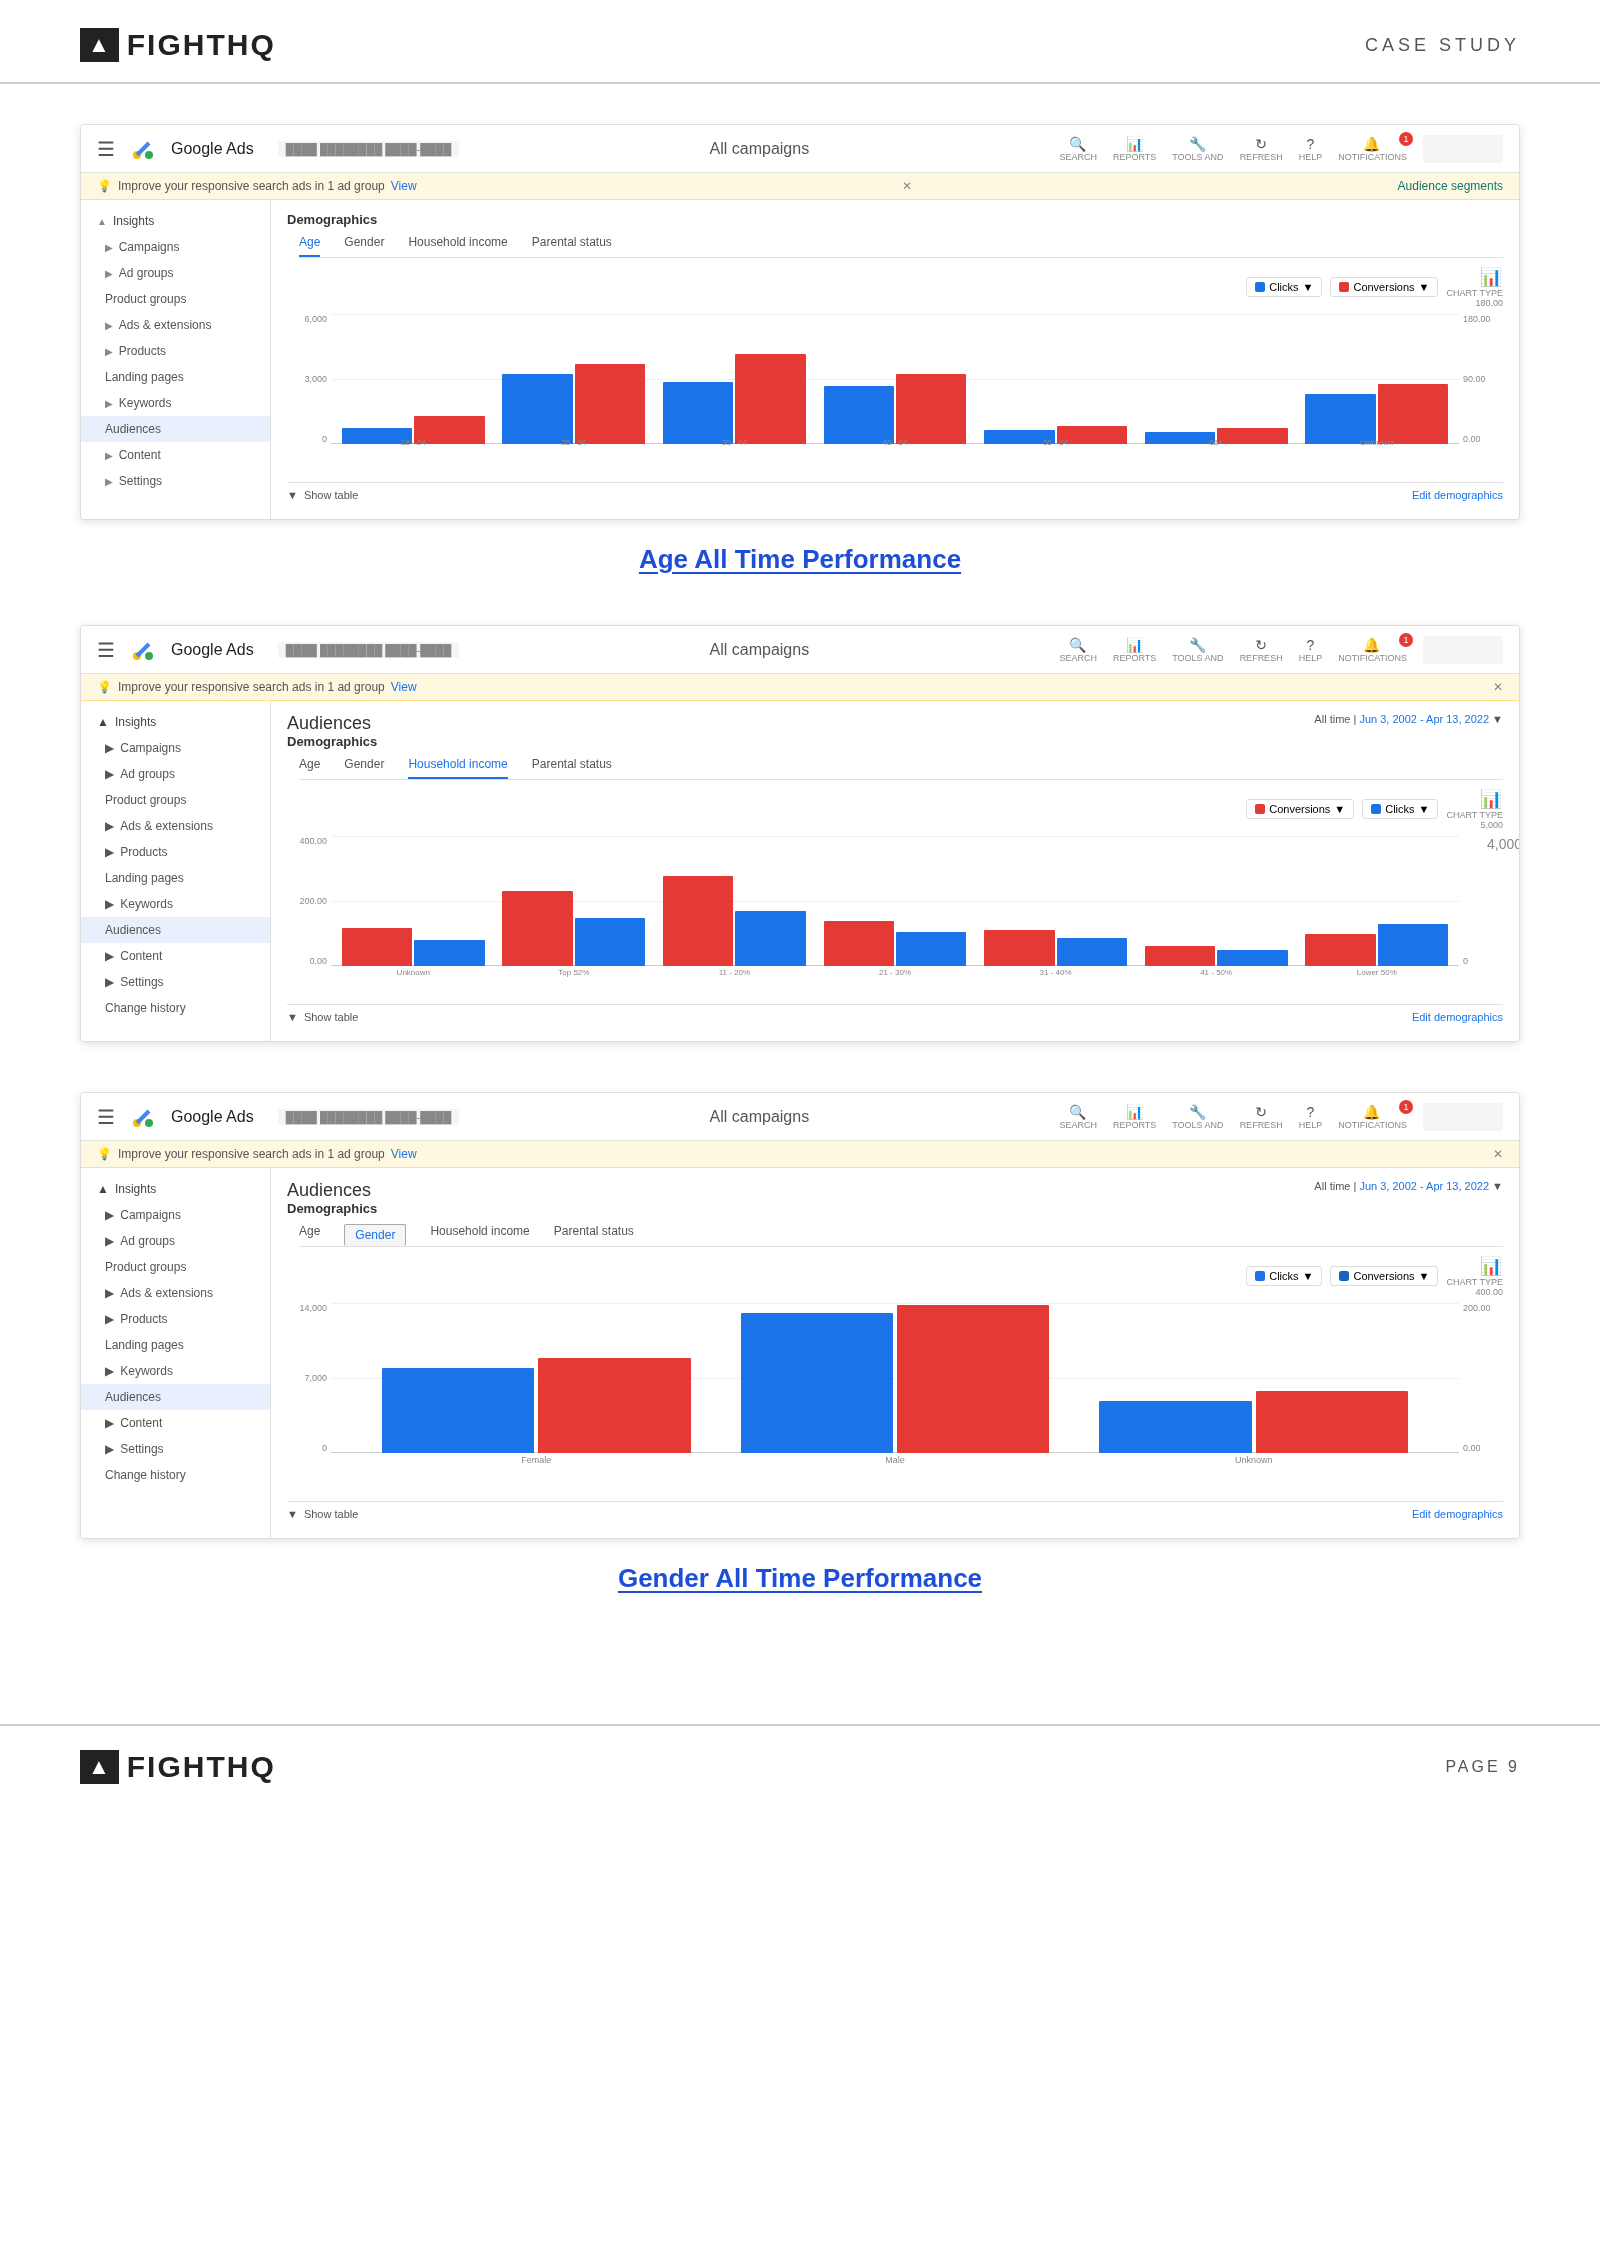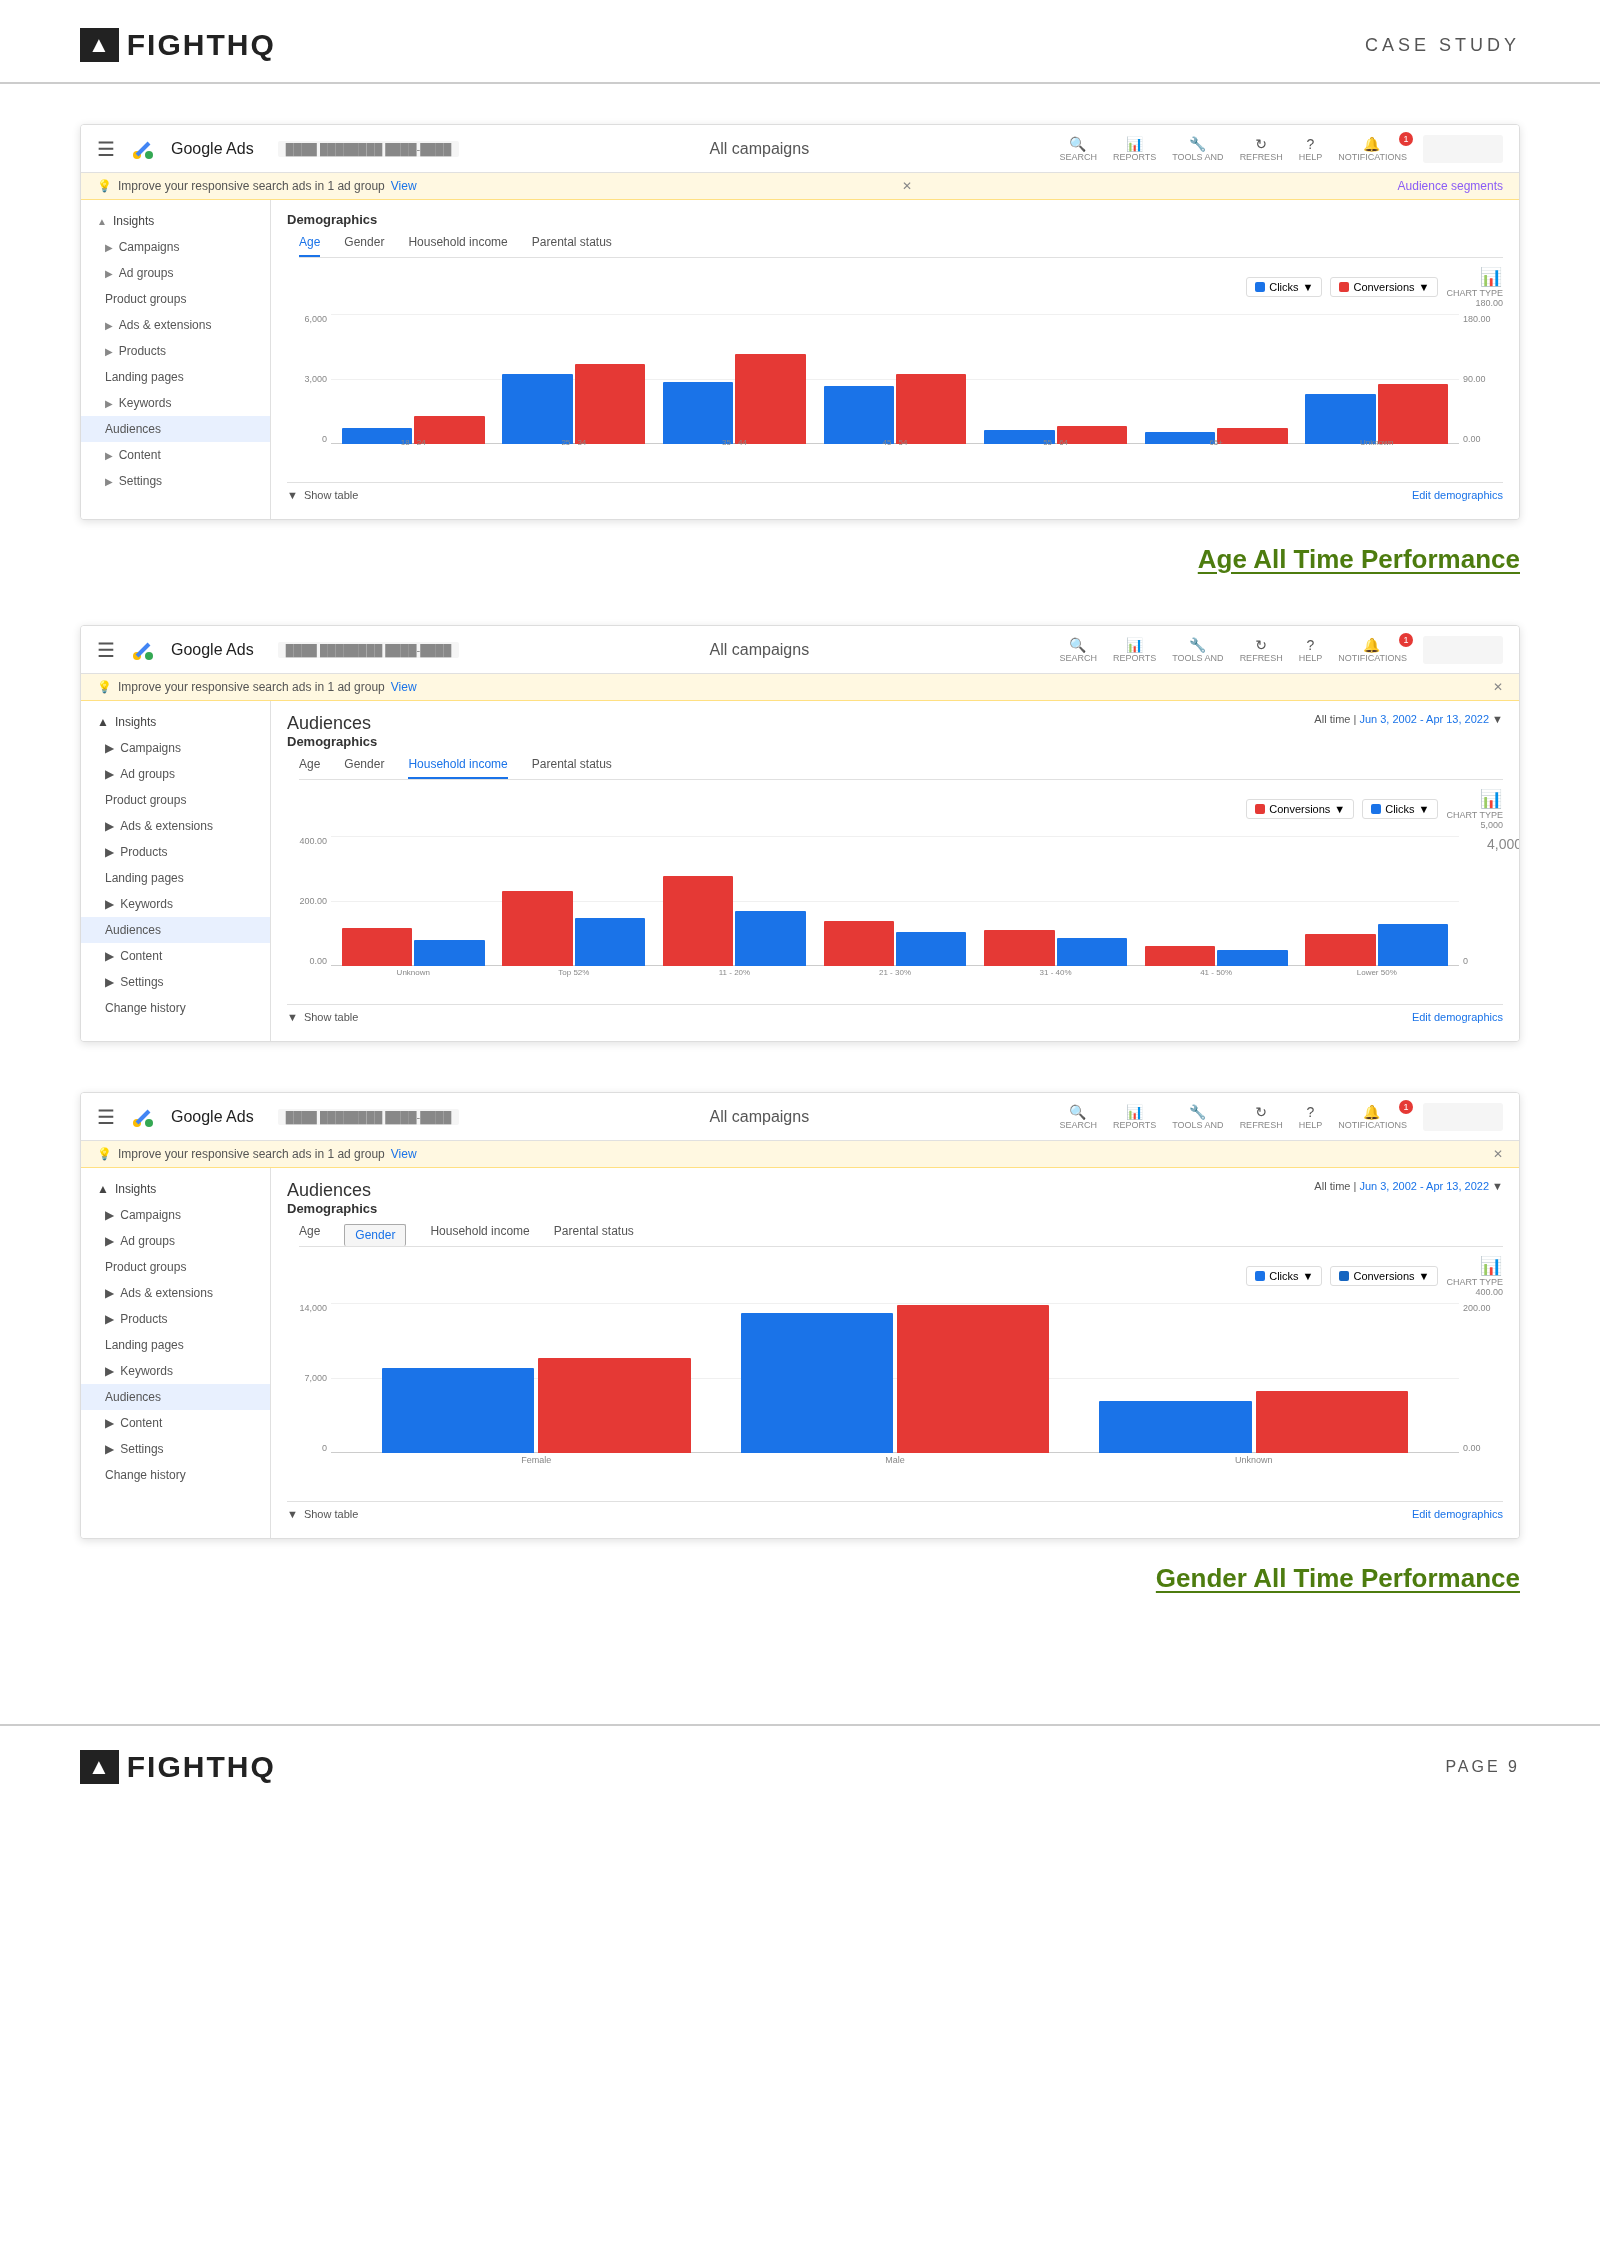--- a/index.html
+++ b/index.html
@@ -295,24 +295,24 @@
     }
     .show-table-row .edit-link {
       margin-left: auto;
       color: #1a73e8;
       font-size: 11px;
       cursor: pointer;
     }
 
     
     .section-title {
-      text-align: right;
+      text-align: center;
       font-size: 26px;
       font-weight: 900;
-      color: #4d7c0f;
+      color: #1d4ed8;
       margin: 16px 0 40px 0;
       text-decoration: underline;
       text-underline-offset: 4px;
     }
 
     
     .page-footer {
       display: flex;
       justify-content: space-between;
       align-items: center;
@@ -367,21 +367,21 @@
           <div class="ads-topbar-icon ads-notif-badge">🔔<span>NOTIFICATIONS</span></div>
         </div>
         <div style="width:80px;height:28px;background:#f5f5f5;border-radius:3px;"></div>
       </div>
 
       <div class="ads-notification">
         <span>💡</span>
         <span>Improve your responsive search ads in 1 ad group</span>
         <a>View</a>
         <span class="close-x">✕</span>
-        <span style="color:#8b5cf6;font-size:12px;margin-left:auto;cursor:pointer;">Audience segments</span>
+        <span style="color:#0f766e;font-size:12px;margin-left:auto;cursor:pointer;">Audience segments</span>
       </div>
 
       <div class="ads-body">
 
         <div class="ads-sidebar">
           <div class="ads-sidebar-item">
             <span class="arrow">▲</span> Insights
           </div>
           <div class="ads-sidebar-item sub">
             <span class="arrow">▶</span> Campaigns

